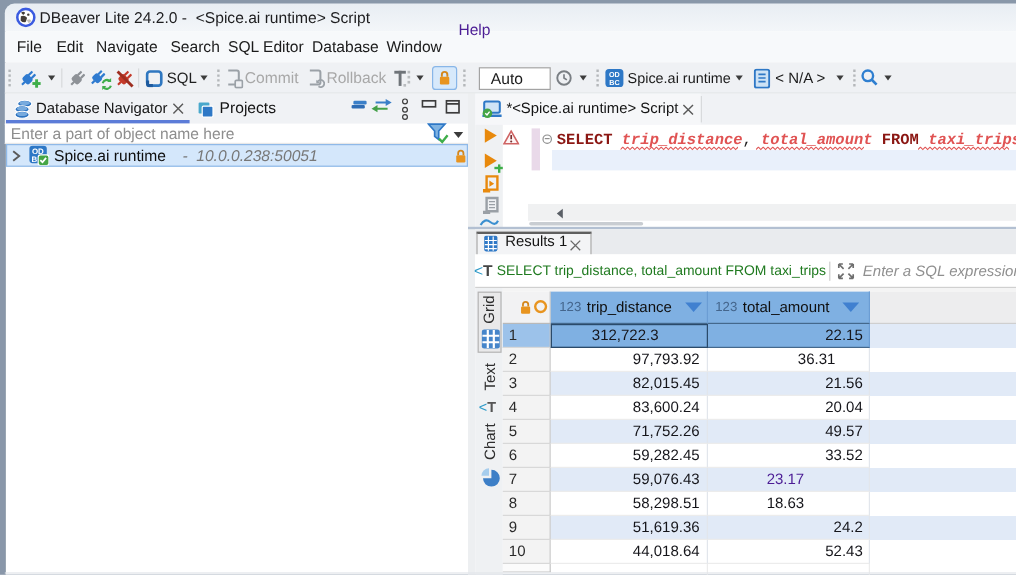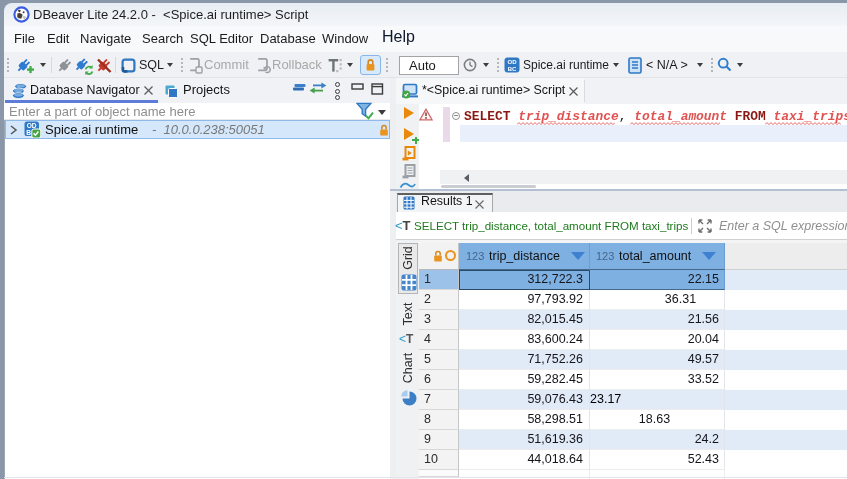--- a/index.html
+++ b/index.html
@@ -35,21 +35,21 @@
 <div class="t" style="left:33px;top:3px;height:23px;line-height:23px;font-size:13px;color:#1d1d1f">DBeaver Lite 24.2.0 -  &lt;Spice.ai runtime&gt; Script</div>
 
 <div class="a" style="left:4px;top:26px;width:843px;height:26px;background:#f7f9fb"></div>
 <div class="t" style="left:14px;top:26px;height:26px;line-height:26px;font-size:13px;color:#1b1b1b">File</div>
 <div class="t" style="left:47px;top:26px;height:26px;line-height:26px;font-size:13px;color:#1b1b1b">Edit</div>
 <div class="t" style="left:80px;top:26px;height:26px;line-height:26px;font-size:13px;color:#1b1b1b">Navigate</div>
 <div class="t" style="left:142px;top:26px;height:26px;line-height:26px;font-size:13px;color:#1b1b1b">Search</div>
 <div class="t" style="left:190px;top:26px;height:26px;line-height:26px;font-size:13px;color:#1b1b1b">SQL Editor</div>
 <div class="t" style="left:260px;top:26px;height:26px;line-height:26px;font-size:13px;color:#1b1b1b">Database</div>
 <div class="t" style="left:322px;top:26px;height:26px;line-height:26px;font-size:13px;color:#1b1b1b">Window</div>
-<div class="t" style="left:382px;top:24px;height:26px;line-height:26px;font-size:16px;color:#0f172a">Help</div>
+<div class="t" style="left:382px;top:12px;height:26px;line-height:26px;font-size:13px;color:#4c1d95">Help</div>
 
 <div class="a" style="left:4px;top:52px;width:843px;height:26px;background:#eff1f4;border-bottom:1px solid #e2e4e7"></div>
 <div class="grip" style="left:7px"></div>
 
 <svg class="a" style="left:15px;top:56px" width="19" height="19" viewBox="0 0 19 19">
  <g transform="rotate(45 9 9)">
   <rect x="5.2" y="7.2" width="7.6" height="6.6" rx="1.8" fill="#2f7bd0"></rect>
   <rect x="6.3" y="3" width="1.9" height="4.6" rx="0.6" fill="#2f7bd0"></rect>
   <rect x="9.8" y="3" width="1.9" height="4.6" rx="0.6" fill="#2f7bd0"></rect>
   <rect x="8.1" y="13.4" width="1.8" height="3.6" fill="#2f7bd0"></rect>
@@ -331,21 +331,21 @@
 <div class="t" style="left:489px;top:243px;height:26px;line-height:26px;font-size:12.5px;color:#101010">trip_distance</div>
 <div class="a" style="left:571px;top:252px;width:0;height:0;border:7px solid transparent;border-top:8px solid #4080d0;border-bottom:none"></div>
 <div class="t" style="left:596px;top:243px;height:26px;line-height:26px;font-size:11px;color:#44658c">123</div>
 <div class="t" style="left:619px;top:243px;height:26px;line-height:26px;font-size:12.5px;color:#101010">total_amount</div>
 <div class="a" style="left:702px;top:252px;width:0;height:0;border:7px solid transparent;border-top:8px solid #4080d0;border-bottom:none"></div>
 
 <div id="rows">
       <div class="a" style="left:419px;top:270px;width:40px;height:20px;background:#9cc2ea;border-right:1px solid #c6c6c6;border-bottom:1px solid #d8d8d8"></div>
       <div class="t" style="left:424px;top:270px;height:19px;line-height:19px;font-size:12.5px;color:#2a2a2a">1</div>
       <div class="a" style="left:459px;top:270px;width:131px;height:20px;background:#7fb0e2;border-right:1px solid #6b9dd4;border-bottom:1px solid #44688c"></div>
-      <div class="t" style="left:459px;top:270px;width:124px;height:19px;line-height:19px;font-size:12.5px;color:#15151a;text-align:right">312,722.3</div>
+      <div class="t" style="left:459px;top:270px;width:124px;height:19px;line-height:19px;font-size:12.5px;color:#15151a;text-align:center">312,722.3</div>
       <div class="a" style="left:590px;top:270px;width:135px;height:20px;background:#7fb0e2;border-right:1px solid #6b9dd4;border-bottom:1px solid #44688c"></div>
       <div class="t" style="left:590px;top:270px;width:129px;height:19px;line-height:19px;font-size:12.5px;color:#15151a;text-align:right">22.15</div>
       <div class="a" style="left:725px;top:270px;width:122px;height:20px;background:#e1eaf7"></div>
       <div class="a" style="left:419px;top:290px;width:40px;height:20px;background:#f3f3f3;border-right:1px solid #c6c6c6;border-bottom:1px solid #d8d8d8"></div>
       <div class="t" style="left:424px;top:290px;height:19px;line-height:19px;font-size:12.5px;color:#2a2a2a">2</div>
       <div class="a" style="left:459px;top:290px;width:131px;height:20px;background:#ffffff;border-right:1px solid #e2e6ec;border-bottom:1px solid #ececec"></div>
       <div class="t" style="left:459px;top:290px;width:124px;height:19px;line-height:19px;font-size:12.5px;color:#15151a;text-align:right">97,793.92</div>
       <div class="a" style="left:590px;top:290px;width:135px;height:20px;background:#ffffff;border-right:1px solid #e2e6ec;border-bottom:1px solid #ececec"></div>
       <div class="t" style="left:616px;top:290px;width:129px;height:19px;line-height:19px;font-size:12.5px;color:#15151a;text-align:center">36.31</div>
       <div class="a" style="left:725px;top:290px;width:122px;height:20px;background:#ffffff"></div>
@@ -375,21 +375,21 @@
       <div class="a" style="left:459px;top:370px;width:131px;height:20px;background:#ffffff;border-right:1px solid #e2e6ec;border-bottom:1px solid #ececec"></div>
       <div class="t" style="left:459px;top:370px;width:124px;height:19px;line-height:19px;font-size:12.5px;color:#15151a;text-align:right">59,282.45</div>
       <div class="a" style="left:590px;top:370px;width:135px;height:20px;background:#ffffff;border-right:1px solid #e2e6ec;border-bottom:1px solid #ececec"></div>
       <div class="t" style="left:590px;top:370px;width:129px;height:19px;line-height:19px;font-size:12.5px;color:#15151a;text-align:right">33.52</div>
       <div class="a" style="left:725px;top:370px;width:122px;height:20px;background:#ffffff"></div>
       <div class="a" style="left:419px;top:390px;width:40px;height:20px;background:#f3f3f3;border-right:1px solid #c6c6c6;border-bottom:1px solid #d8d8d8"></div>
       <div class="t" style="left:424px;top:390px;height:19px;line-height:19px;font-size:12.5px;color:#2a2a2a">7</div>
       <div class="a" style="left:459px;top:390px;width:131px;height:20px;background:#e1eaf7;border-right:1px solid #e2e6ec;border-bottom:1px solid #ececec"></div>
       <div class="t" style="left:459px;top:390px;width:124px;height:19px;line-height:19px;font-size:12.5px;color:#15151a;text-align:right">59,076.43</div>
       <div class="a" style="left:590px;top:390px;width:135px;height:20px;background:#e1eaf7;border-right:1px solid #e2e6ec;border-bottom:1px solid #ececec"></div>
-      <div class="t" style="left:590px;top:390px;width:129px;height:19px;line-height:19px;font-size:12.5px;color:#000000;text-align:left">23.17</div>
+      <div class="t" style="left:590px;top:390px;width:129px;height:19px;line-height:19px;font-size:12.5px;color:#4c1d95;text-align:center">23.17</div>
       <div class="a" style="left:725px;top:390px;width:122px;height:20px;background:#e1eaf7"></div>
       <div class="a" style="left:419px;top:410px;width:40px;height:20px;background:#f3f3f3;border-right:1px solid #c6c6c6;border-bottom:1px solid #d8d8d8"></div>
       <div class="t" style="left:424px;top:410px;height:19px;line-height:19px;font-size:12.5px;color:#2a2a2a">8</div>
       <div class="a" style="left:459px;top:410px;width:131px;height:20px;background:#ffffff;border-right:1px solid #e2e6ec;border-bottom:1px solid #ececec"></div>
       <div class="t" style="left:459px;top:410px;width:124px;height:19px;line-height:19px;font-size:12.5px;color:#15151a;text-align:right">58,298.51</div>
       <div class="a" style="left:590px;top:410px;width:135px;height:20px;background:#ffffff;border-right:1px solid #e2e6ec;border-bottom:1px solid #ececec"></div>
       <div class="t" style="left:590px;top:410px;width:129px;height:19px;line-height:19px;font-size:12.5px;color:#15151a;text-align:center">18.63</div>
       <div class="a" style="left:725px;top:410px;width:122px;height:20px;background:#ffffff"></div>
       <div class="a" style="left:419px;top:430px;width:40px;height:20px;background:#f3f3f3;border-right:1px solid #c6c6c6;border-bottom:1px solid #d8d8d8"></div>
       <div class="t" style="left:424px;top:430px;height:19px;line-height:19px;font-size:12.5px;color:#2a2a2a">9</div>

